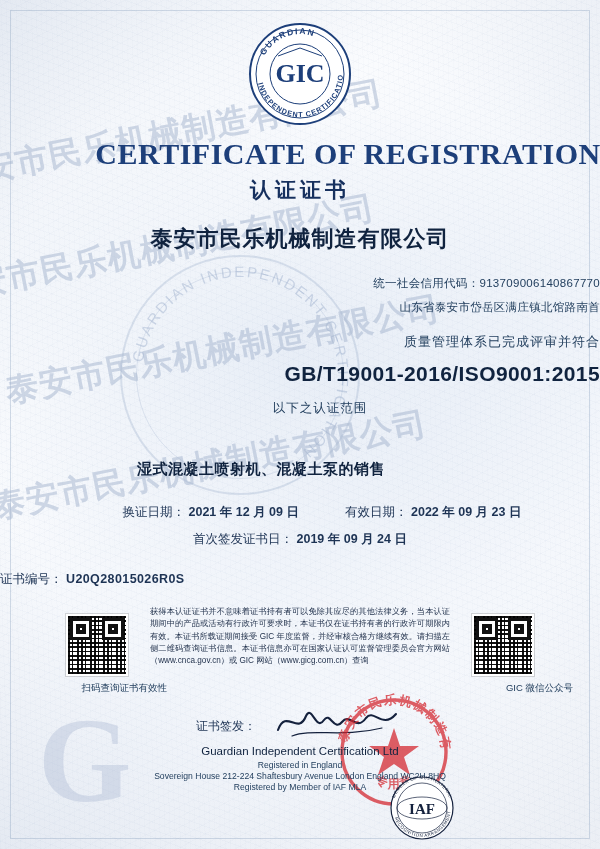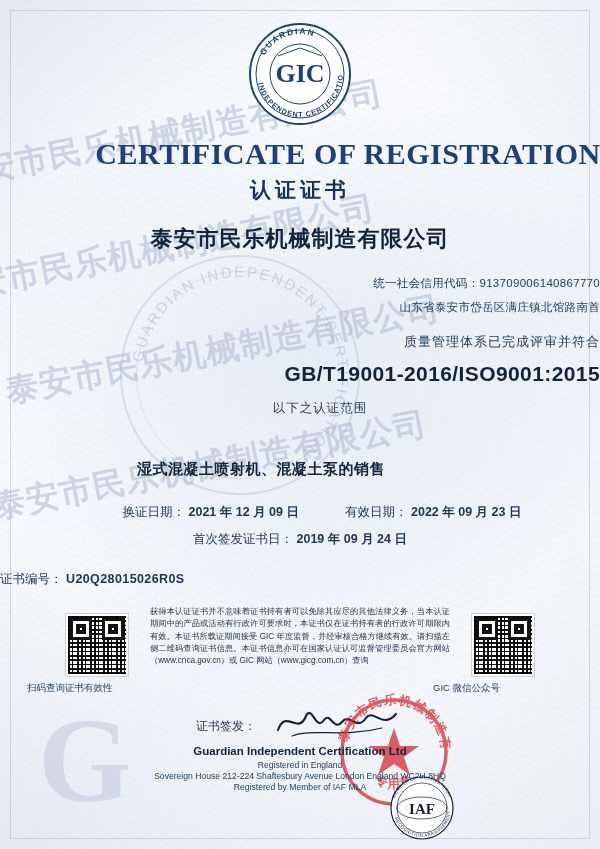--- a/index.html
+++ b/index.html
@@ -184,21 +184,21 @@
   }
   .qr:before, .qr:after {
     content: ""; position: absolute; width: 16px; height: 16px;
     border: 3px solid #111; background: #fff;
   }
   .qr:before { left: 2px; top: 2px; box-shadow: inset 0 0 0 3px #fff, inset 0 0 0 7px #111; }
   .qr:after  { right: 2px; top: 2px; box-shadow: inset 0 0 0 3px #fff, inset 0 0 0 7px #111; }
   .qr-left  { left: 66px; top: 614px; }
   .qr-right { right: 66px; top: 614px; }
   .qr-cap {
-    position: absolute; font-size: 9.5px; color: #24405f; text-align: left; width: 140px;
+    position: absolute; font-size: 9.5px; color: #24405f; text-align: right; width: 140px;
   }
   .qr-cap-left  { left: 27px;  top: 682px; }
   .qr-cap-right { right: 27px; top: 682px; }
 
   .legal {
     position: absolute; left: 150px; top: 606px; width: 300px;
     font-size: 8.2px; line-height: 1.5;
     color: #1f2f4a;
     text-align: justify;
   }
@@ -217,21 +217,21 @@
   
   .stamp {
     position: absolute; left: 330px; top: 688px;
     width: 128px; height: 128px;
     pointer-events: none;
   }
   .stamp svg { width: 128px; height: 128px; }
 
   .issuer {
     position: absolute; left: 0; top: 745px; width: 600px;
-    text-align: center; font-size: 11.5px; font-weight: 700; color: #10233f;
+    text-align: center; font-size: 11.5px; font-weight: 400; color: #10233f;
   }
   .issuer-sub {
     position: absolute; left: 0; width: 600px; text-align: center;
     font-size: 8.6px; color: #24405f;
   }
   .issuer-sub1 { top: 760px; }
   .issuer-sub2 { top: 771px; }
   .issuer-sub3 { top: 782px; }
 
   

